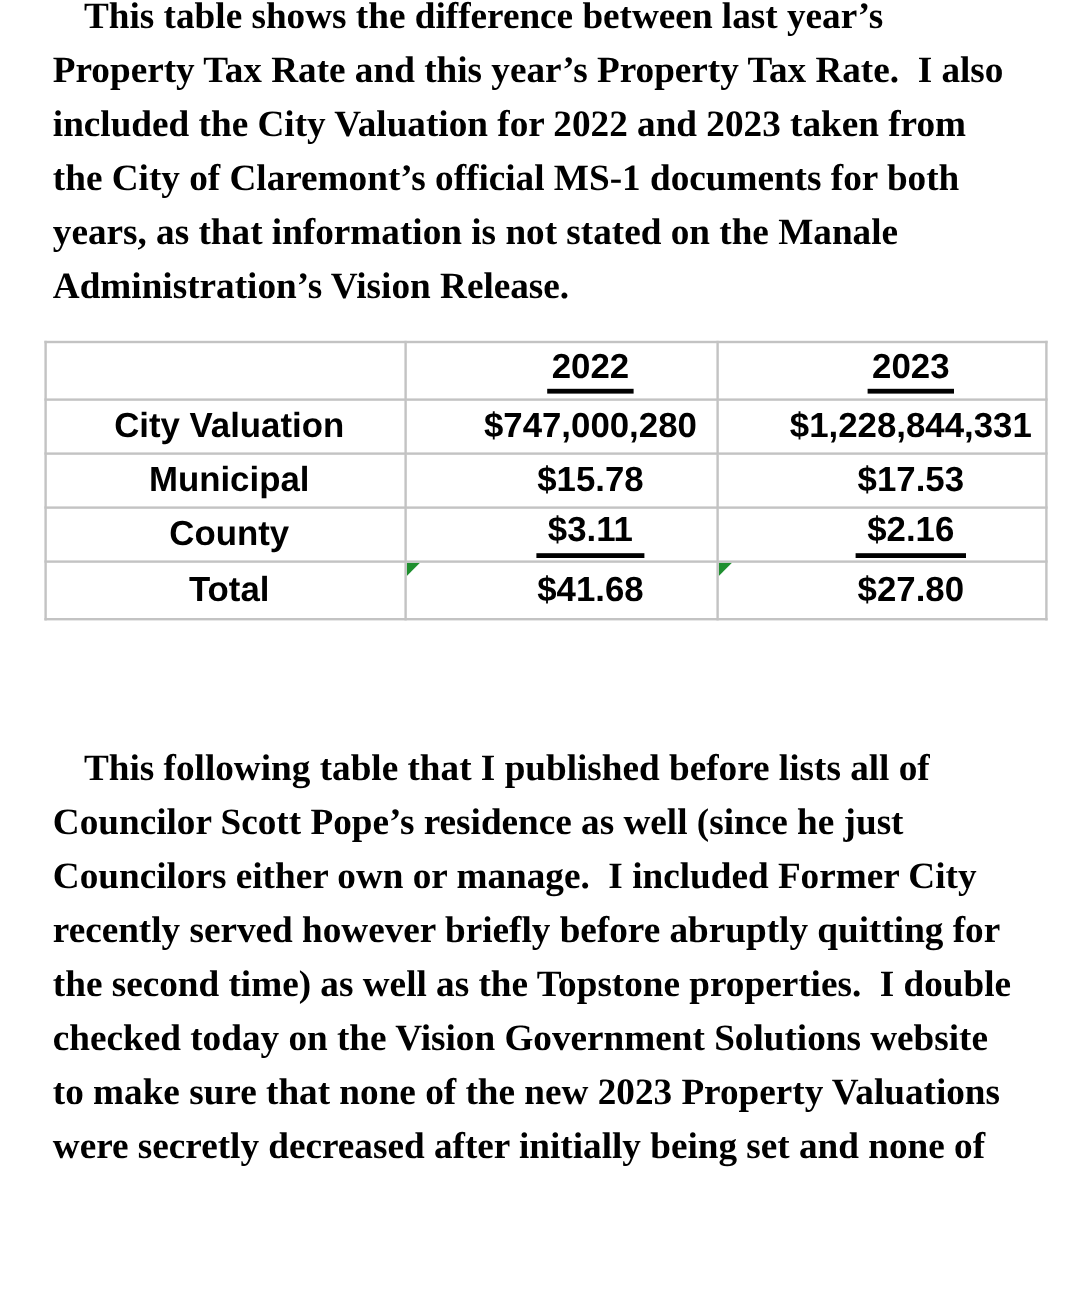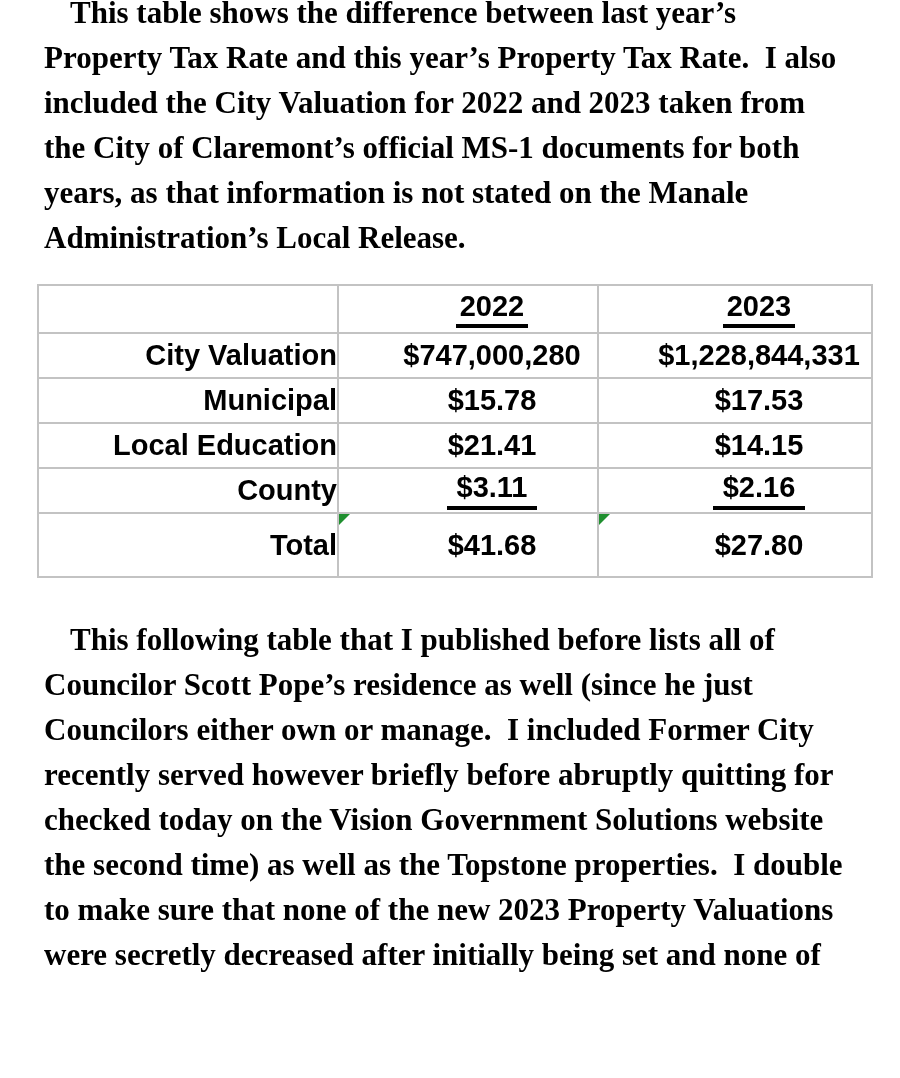--- a/index.html
+++ b/index.html
@@ -48,22 +48,22 @@
   table.tax col.c2 { width: 260px; }
   table.tax col.c3 { width: 274px; }
   table.tax td, table.tax th {
     border: 2px solid var(--border-color);
     background: var(--paper);
     vertical-align: middle;
     overflow: hidden;
   }
   table.tax tr { height: 45px; }
   table.tax tr.head-row { height: 48px; }
-  table.tax tr.total-row { height: 64px; }
-  td.label { text-align: right; padding-left: 6px; white-space: nowrap; }
+  table.tax tr.total-row { height: 48px; }
+  td.label { text-align: center; padding-left: 6px; white-space: nowrap; }
   td.val, th.val { text-align: center; white-space: nowrap; padding-left: 48px; }
   th.val { font-size: 29px; }
   .u-head {
     display: inline-block;
     border-bottom: 4px solid var(--ink);
     padding: 0 4px 2px 4px;
     line-height: 1.05;
   }
   .u-val {
     display: inline-block;
@@ -86,21 +86,21 @@
 <body>
 
 <div class="canvas">
 
   <div class="para" id="para-1">
     <div class="line indent">This table shows the difference between last year’s</div>
     <div class="line">Property Tax Rate and this year’s Property Tax Rate.  I also</div>
     <div class="line">included the City Valuation for 2022 and 2023 taken from</div>
     <div class="line">the City of Claremont’s official MS-1 documents for both</div>
     <div class="line">years, as that information is not stated on the Manale</div>
-    <div class="line">Administration’s Local Release.</div>
+    <div class="line">Administration’s Vision Release.</div>
   </div>
 
   <table class="tax">
     <colgroup>
         <col class="c1">
         <col class="c2">
         <col class="c3">
       </colgroup>
     <tbody>
         <tr class="head-row">
@@ -112,41 +112,36 @@
       <td class="label">City Valuation</td>
       <td class="val">$747,000,280</td>
       <td class="val">$1,228,844,331</td>
     </tr>
     <tr>
       <td class="label">Municipal</td>
       <td class="val">$15.78</td>
       <td class="val">$17.53</td>
     </tr>
     <tr>
-      <td class="label">Local Education</td>
-      <td class="val">$21.41</td>
-      <td class="val">$14.15</td>
-    </tr>
-    <tr>
       <td class="label">County</td>
       <td class="val"><span class="u-val">$3.11</span></td>
       <td class="val"><span class="u-val">$2.16</span></td>
     </tr>
     <tr class="total-row">
       <td class="label">Total</td>
       <td class="val rel"><span class="tri"></span><span>$41.68</span></td>
       <td class="val rel"><span class="tri"></span><span>$27.80</span></td>
     </tr>
   </tbody>
     </table>
 
   <div class="para" id="para-2">
     <div class="line indent">This following table that I published before lists all of</div>
     <div class="line">Councilor Scott Pope’s residence as well (since he just</div>
     <div class="line">Councilors either own or manage.  I included Former City</div>
     <div class="line">recently served however briefly before abruptly quitting for</div>
+    <div class="line">the second time) as well as the Topstone properties.  I double</div>
     <div class="line">checked today on the Vision Government Solutions website</div>
-    <div class="line">the second time) as well as the Topstone properties.  I double</div>
     <div class="line">to make sure that none of the new 2023 Property Valuations</div>
     <div class="line">were secretly decreased after initially being set and none of</div>
   </div>
 
 </div>
 
 </body></html>

